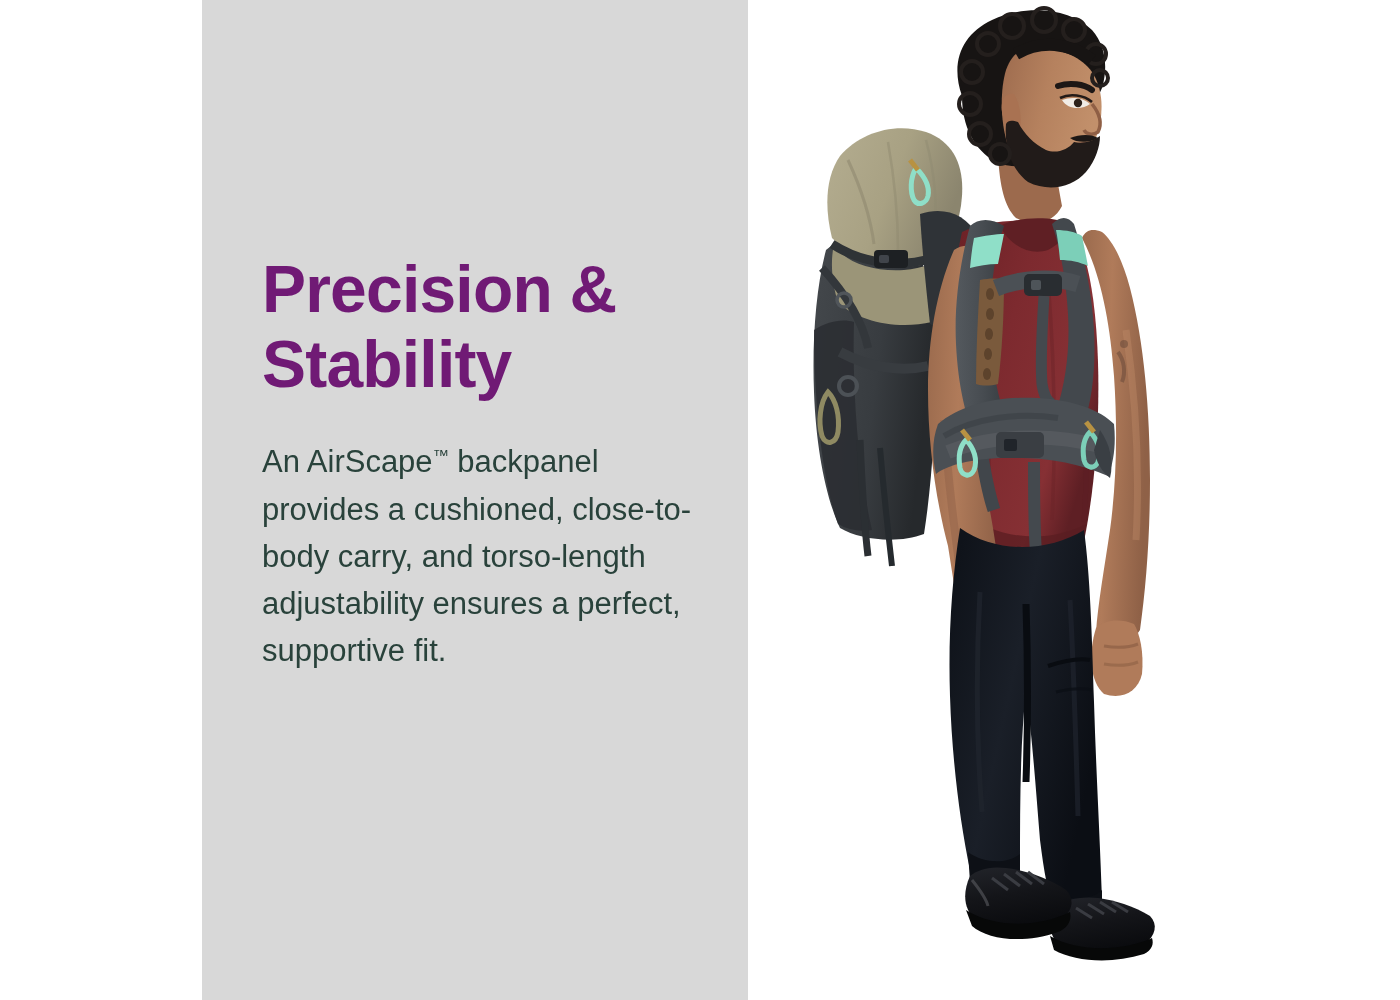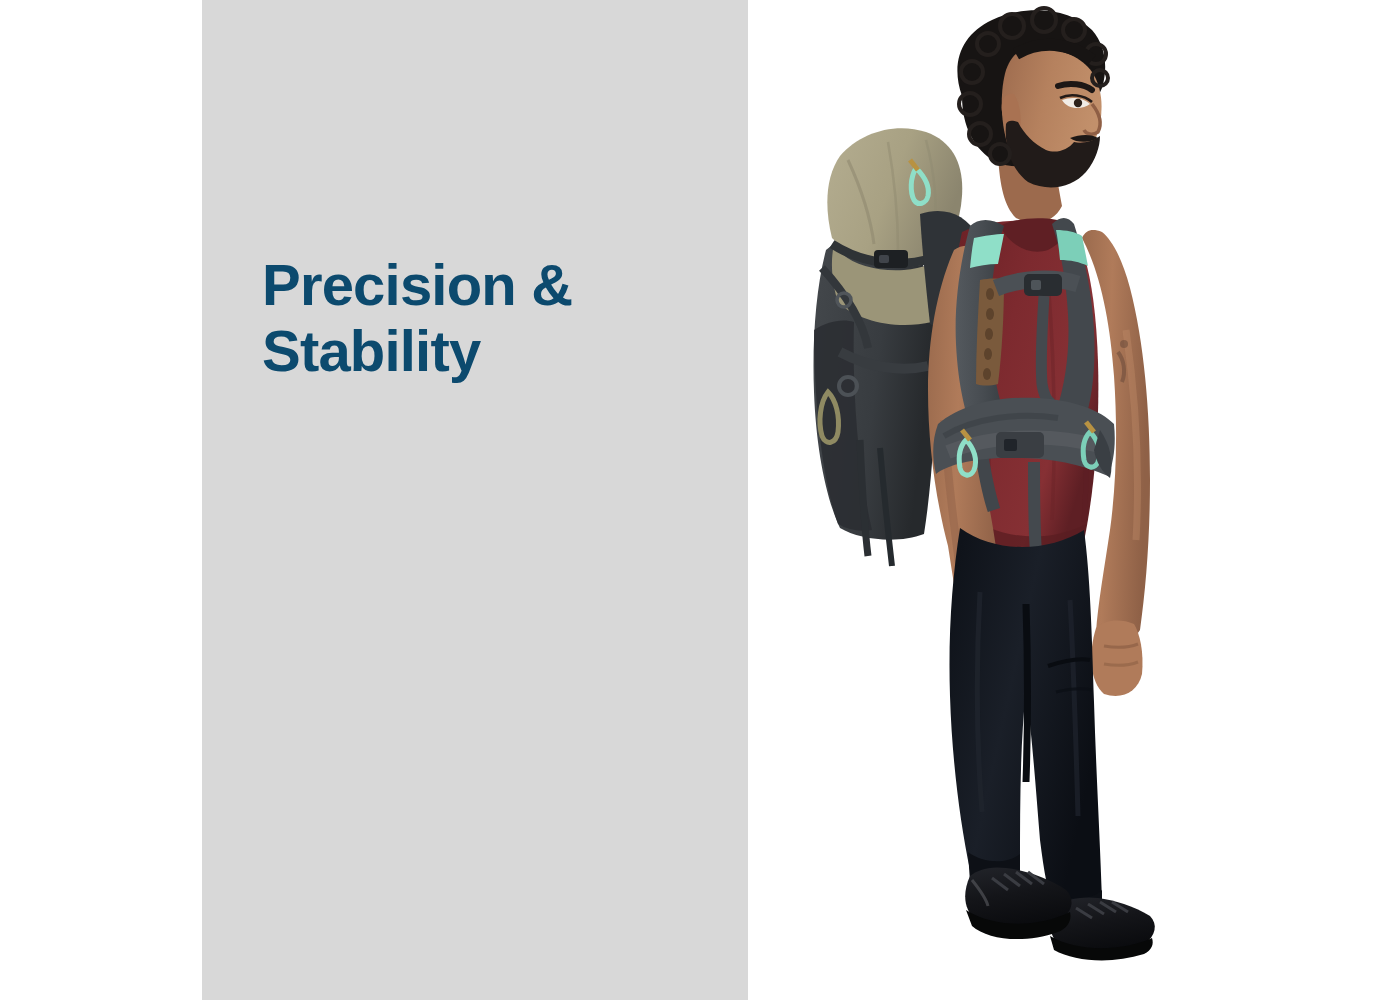--- a/index.html
+++ b/index.html
@@ -30,24 +30,24 @@
     box-sizing: border-box;
   }
   .panel-inner {
     position: absolute;
     left: 60px;
     top: 252px;
     width: 470px;
   }
   .headline {
     font-family: "Liberation Sans", sans-serif;
-    font-size: 58px;
+    font-size: 66px;
     line-height: 1.14;
     font-weight: bold;
-    color: #0c4a6e;
+    color: #701a75;
     letter-spacing: -0.8px;
     margin: 0 0 36px 0;
     max-width: 400px;
   }
   .body-copy {
     font-family: "Liberation Sans", sans-serif;
     font-size: 31px;
     line-height: 1.52;
     font-weight: normal;
     color: #29423b;
@@ -85,20 +85,21 @@
 </head>
 <body>
 
 <div class="stage">
 
   <div class="left-white"></div>
 
   <div class="text-panel">
     <div class="panel-inner">
       <h1 class="headline">Precision &amp; Stability</h1>
+      <p class="body-copy"><span>An AirScape</span><sup>™</sup><span> backpanel provides a cushioned, close-to-body carry, and torso-length adjustability ensures a perfect, supportive fit.</span></p>
     </div>
   </div>
 
   <div class="photo-area">
     <svg width="652" height="1000" viewBox="0 0 652 1000">
       <defs>
         <linearGradient id="gKhaki" x1="0" y1="0" x2="1" y2="0.4">
           <stop offset="0" stop-color="#b4ad90"></stop>
           <stop offset="0.55" stop-color="#a8a183"></stop>
           <stop offset="1" stop-color="#8b856e"></stop>

